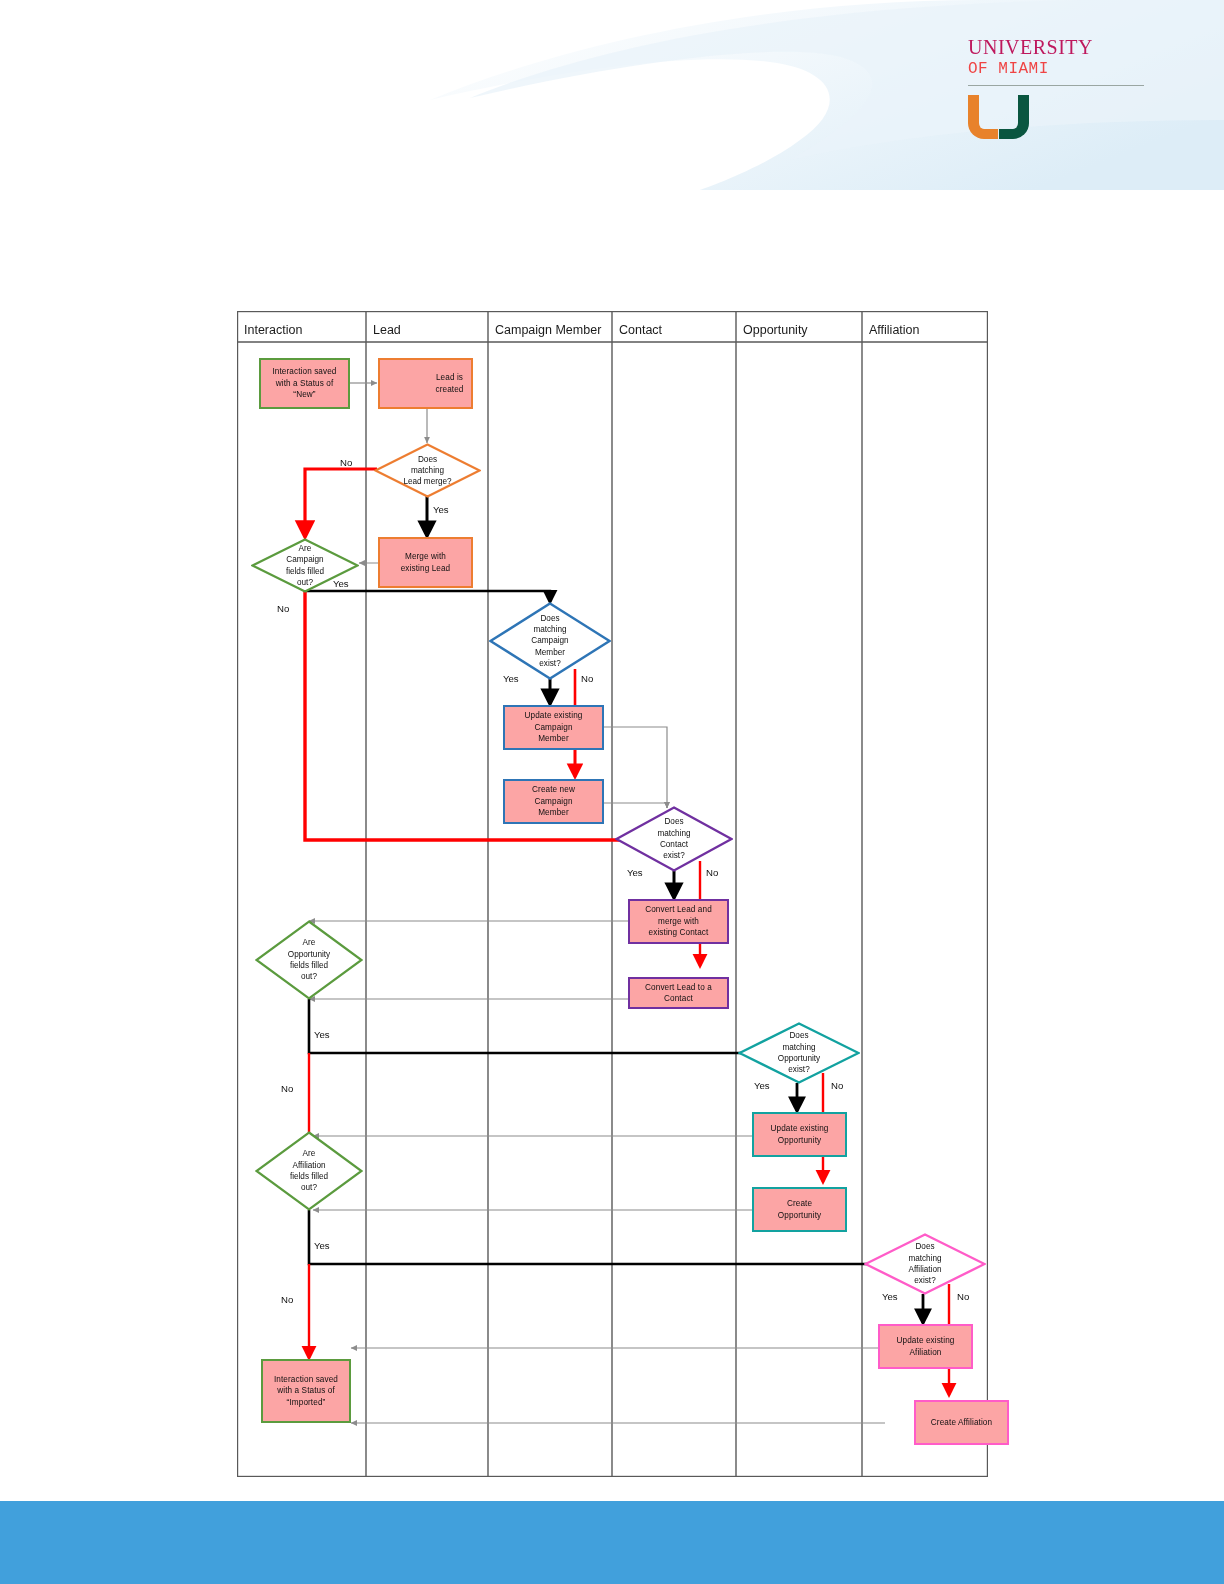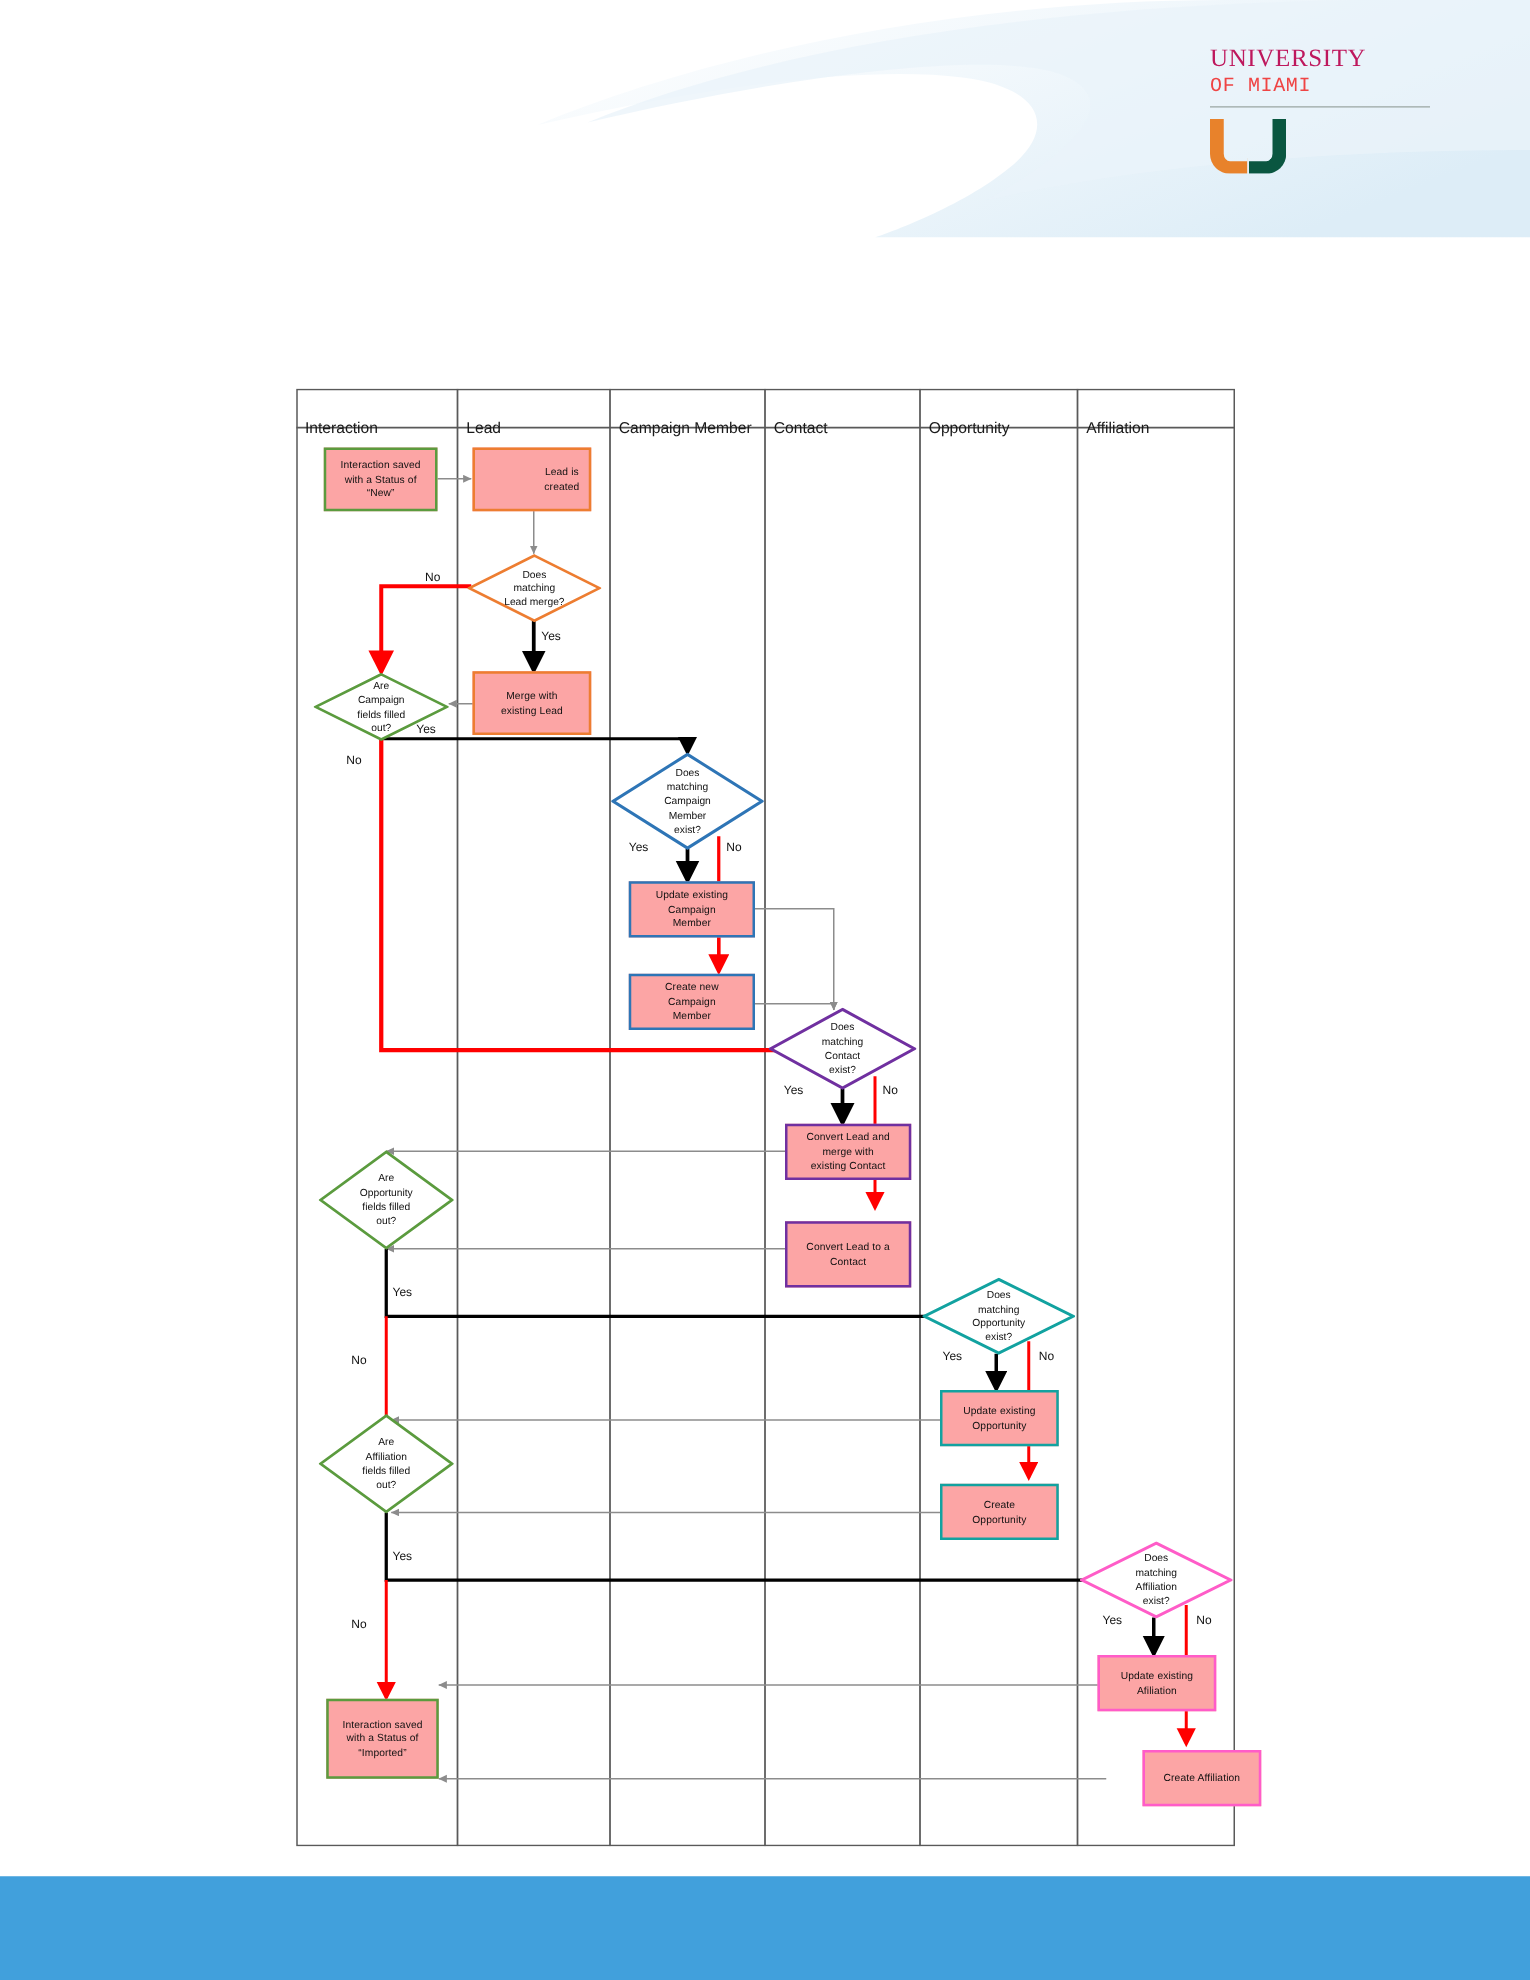--- a/index.html
+++ b/index.html
@@ -30,21 +30,21 @@
 
   
   #footer-band { position: absolute; left: 0; top: 1501px; width: 1224px; height: 83px; }
 
   
   #diagram { position: absolute; left: 237px; top: 311px; width: 751px; height: 1166px; }
   #grid-svg, #edge-svg { position: absolute; left: 0; top: 0; width: 751px; height: 1166px; }
   #edge-svg { pointer-events: none; }
 
   .lane-header {
-    position: absolute; top: 16px; height: 31px; line-height: 31px;
+    position: absolute; top: 4px; height: 31px; line-height: 31px;
     font-size: 12.5px; color: #1a1a1a; padding-left: 7px; white-space: nowrap;
   }
 
   .node {
     position: absolute; display: flex; align-items: center; justify-content: center;
     text-align: center; background: #fca5a5; z-index: 5;
   }
   .node .txt {
     font-size: 8.2px; line-height: 11.5px; color: #111; padding: 0 3px;
     letter-spacing: .1px;
@@ -278,21 +278,21 @@
     </div>
 
     <div class="node box" style="left:391px;top:588px;width:101px;height:45px;border-color:#7030A0;">
       <div class="txt">
         <span>Convert Lead and</span><br>
         <span>merge with</span><br>
         <span>existing Contact</span>
       </div>
     </div>
 
-    <div class="node box" style="left:391px;top:666px;width:101px;height:53px;border-color:#7030A0;">
+    <div class="node box" style="left:391px;top:666px;width:101px;height:32px;border-color:#7030A0;">
       <div class="txt">
         <span>Convert Lead to a</span><br>
         <span>Contact</span>
       </div>
     </div>
 
     <div class="dia" style="left:18px;top:609px;width:108px;height:80px;">
       <svg width="108" height="80" viewBox="0 0 108 80">
         <polygon points="54,1.5 106.5,40 54,78.5 1.5,40" fill="#fff" stroke="#5B9B3E" stroke-width="2.2"></polygon>
       </svg>

